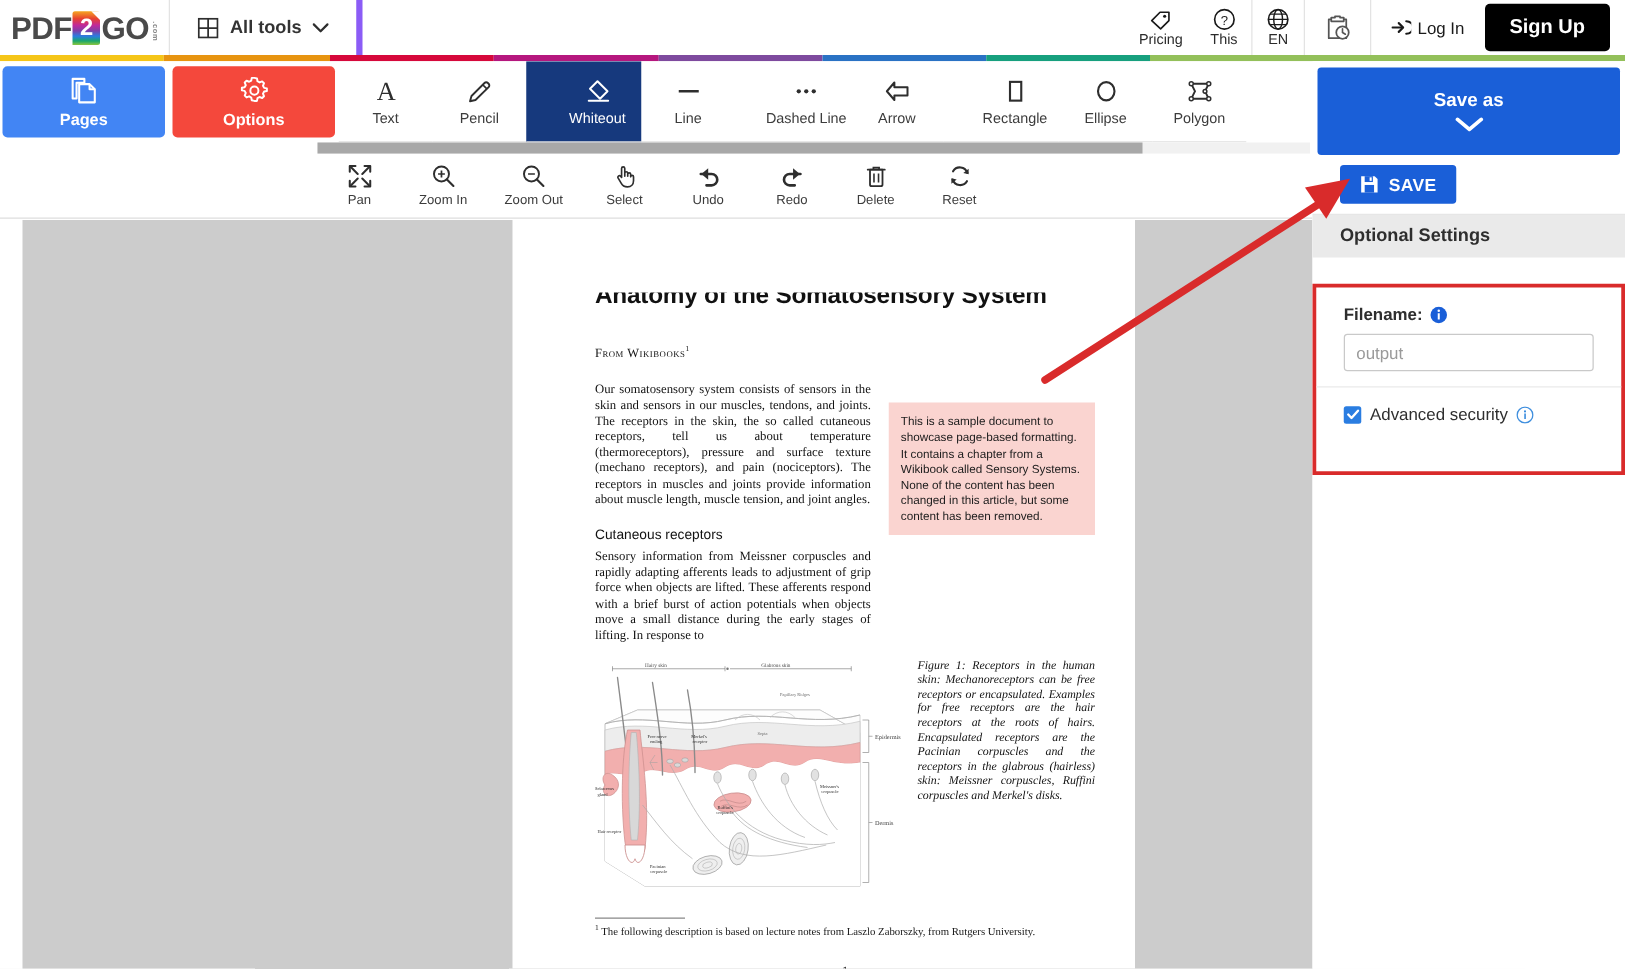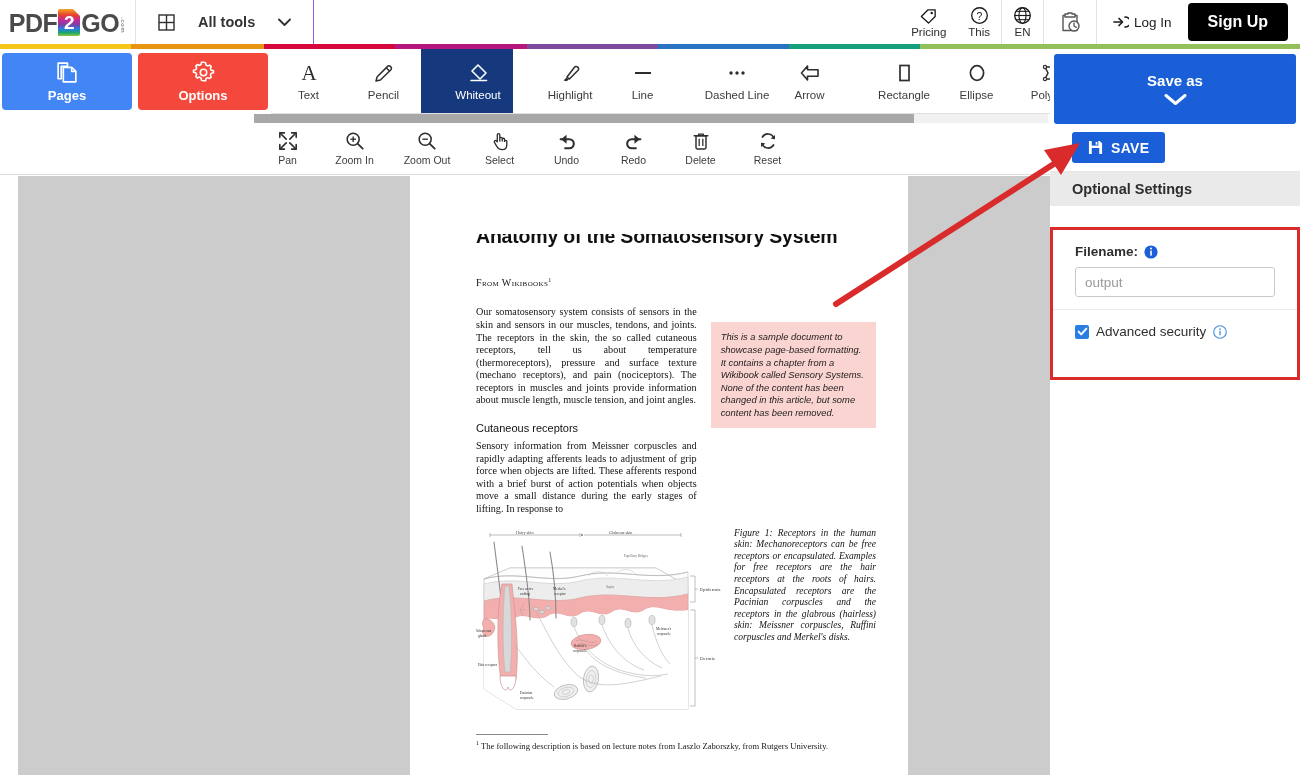--- a/index.html
+++ b/index.html
@@ -35,22 +35,22 @@
   .logo-two span { color: #fff; font-size: 19px; font-weight: bold; line-height: 1; }
   .logo-two:after {
     content:""; position:absolute; top:0; right:0;
     border-left: 7px solid transparent; border-top: 7px solid #ffffff;
   }
   .logo-dotcom {
     font-size: 6px; color: #888; writing-mode: vertical-rl;
     letter-spacing: 0.5px; margin-left: 1px; margin-bottom: 2px; font-weight: bold;
   }
   .alltools {
-    display: flex; align-items: center; gap: 23px; padding: 0 22px;
-    height: 44px; border-right: 1px solid #8b5cf6; cursor: pointer;
+    display: flex; align-items: center; gap: 9px; padding: 0 22px;
+    height: 44px; border-right: 5px solid #8b5cf6; cursor: pointer;
   }
   .alltools-label { font-size: 14.5px; font-weight: bold; color: #333; }
   .hdr-spacer { flex: 1; }
   .hdr-item {
     display: flex; flex-direction: column; align-items: center; justify-content: center;
     height: 44px; padding: 0 11px; cursor: pointer; gap: 1px;
   }
   .hdr-item .lbl { font-size: 11.5px; color: #2b2b2b; }
   .hdr-sep { width: 1px; height: 44px; background: #e3e3e3; }
   .login {
@@ -136,21 +136,21 @@
   .doc-p {
     font-family: "Liberation Serif", serif; font-size: 10.2px;
     line-height: 12.6px; text-align: justify; color: #131313;
   }
   .doc-h2 {
     font-family: "Liberation Sans", sans-serif; font-size: 11px;
     margin-top: 15px; margin-bottom: 6px; color: #111;
   }
   .pink-note {
     width: 186px; background: #fad4d0; padding: 9px 10px;
-    font-family: "Liberation Sans", sans-serif; font-style: italic;
+    font-family: "Liberation Sans", sans-serif; 
     font-size: 9.4px; line-height: 12.6px; color: #1c1c1c;
     align-self: flex-start; margin-top: 16px;
   }
   .fig-wrap { display: flex; gap: 10px; margin-top: 8px; }
   .fig-cap {
     width: 142px; font-family: "Liberation Serif", serif; font-style: italic;
     font-size: 9.5px; line-height: 11.6px; text-align: justify; color: #111;
     padding-top: 4px;
   }
   .footnote-rule { width: 72px; height: 1px; background: #888; margin-top: 14px; }
@@ -350,27 +350,20 @@
     </div>
 
     <div class="tool wide active">
       <svg class="icn" width="24" height="24" viewBox="0 0 24 24">
         <path d="M12 4 L20 12 L14 18 L6 10 Z" fill="none" stroke="#fff" stroke-width="1.6" stroke-linejoin="round"></path>
         <line x1="5" y1="19.5" x2="20.5" y2="19.5" stroke="#fff" stroke-width="1.6" stroke-linecap="round"></line>
       </svg>
       <span class="lbl">Whiteout</span>
     </div>
 
-    <div class="tool wide">
-      <svg class="icn" width="24" height="24" viewBox="0 0 24 24">
-        <path d="M8.5 16.5 L5.5 19.5 L8.8 20.2 L10.8 18.2 Z" fill="#2e2e2e"></path>
-        <path d="M9 16 L16.5 6.2 a2 2 0 0 1 2.9-0.3 l0.6 0.5 a2 2 0 0 1 0.1 2.9 L11.4 18 Z" fill="none" stroke="#2e2e2e" stroke-width="1.5" stroke-linejoin="round"></path>
-      </svg>
-      <span class="lbl">Highlight</span>
-    </div>
 
     <div class="tool">
       <svg class="icn" width="24" height="24" viewBox="0 0 24 24">
         <line x1="4" y1="12" x2="20" y2="12" stroke="#2e2e2e" stroke-width="2"></line>
       </svg>
       <span class="lbl">Line</span>
     </div>
 
     <div class="tool wide">
       <svg class="icn" width="24" height="24" viewBox="0 0 24 24">

